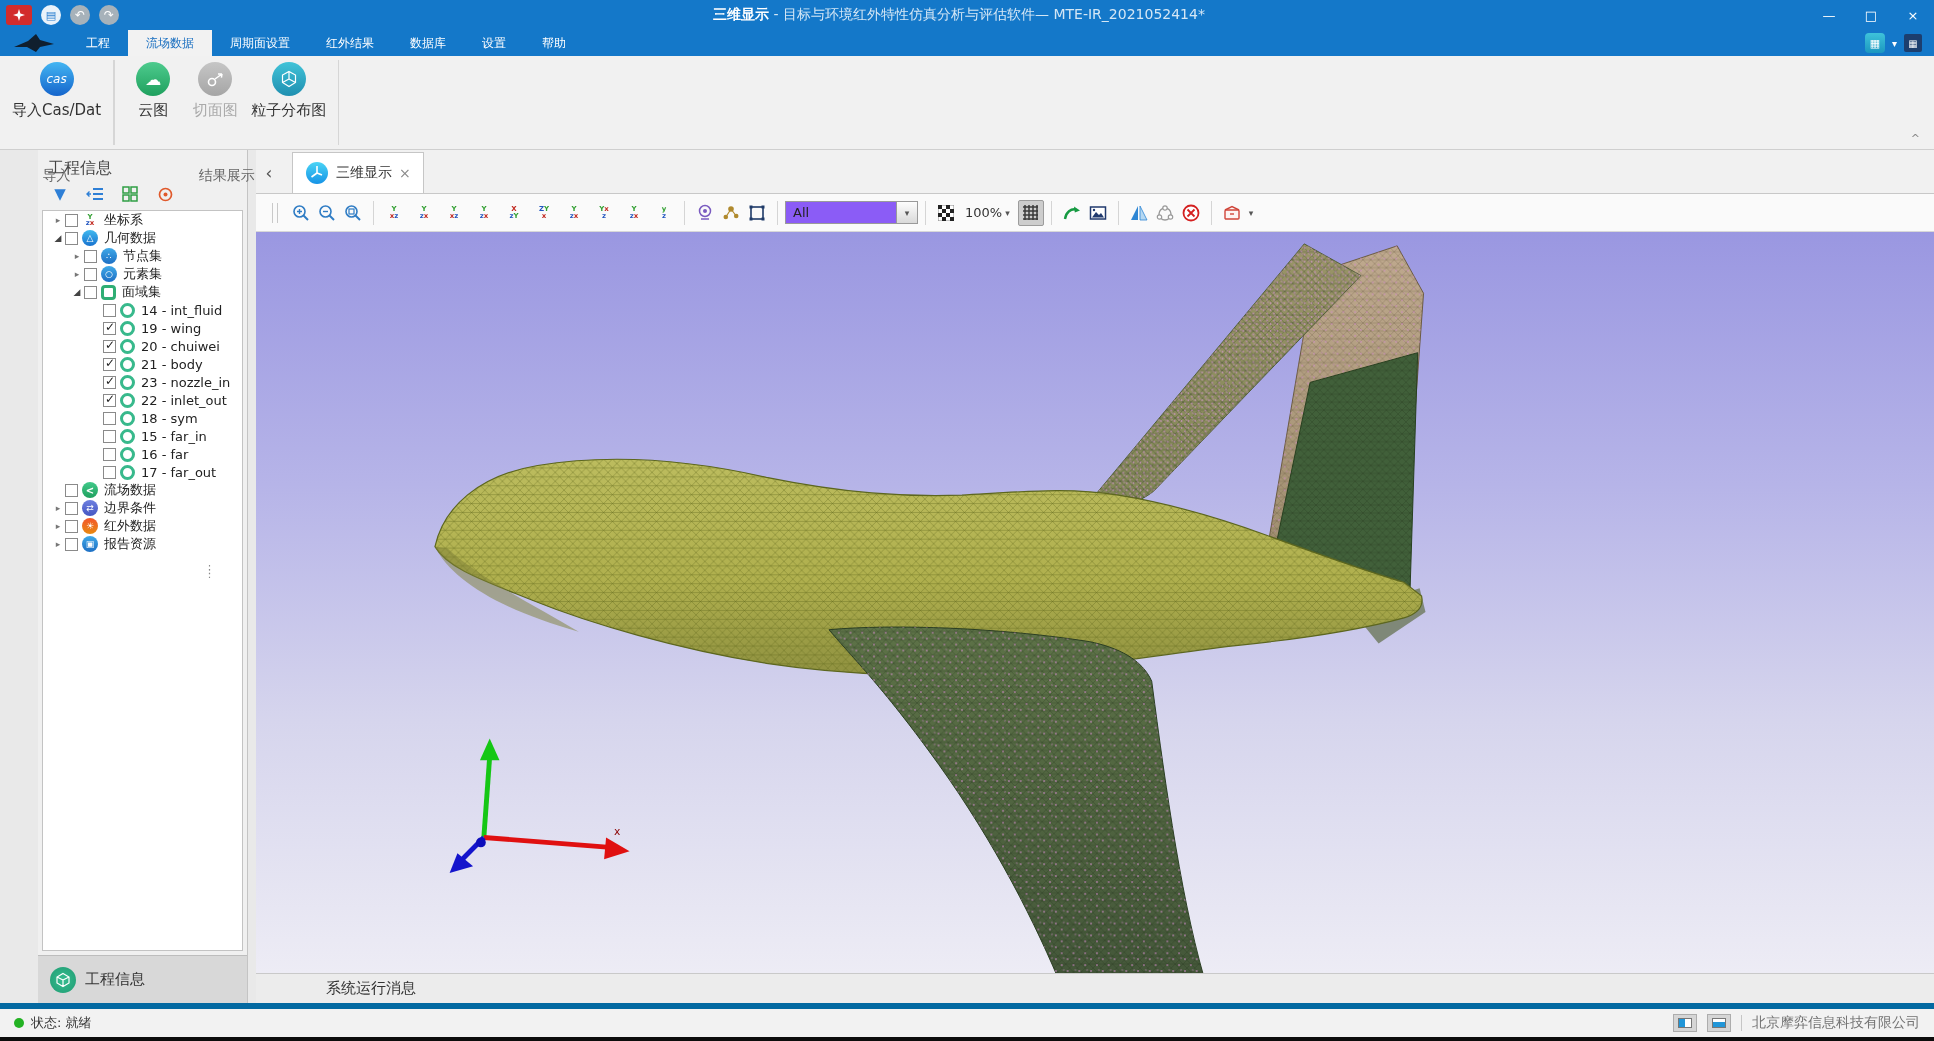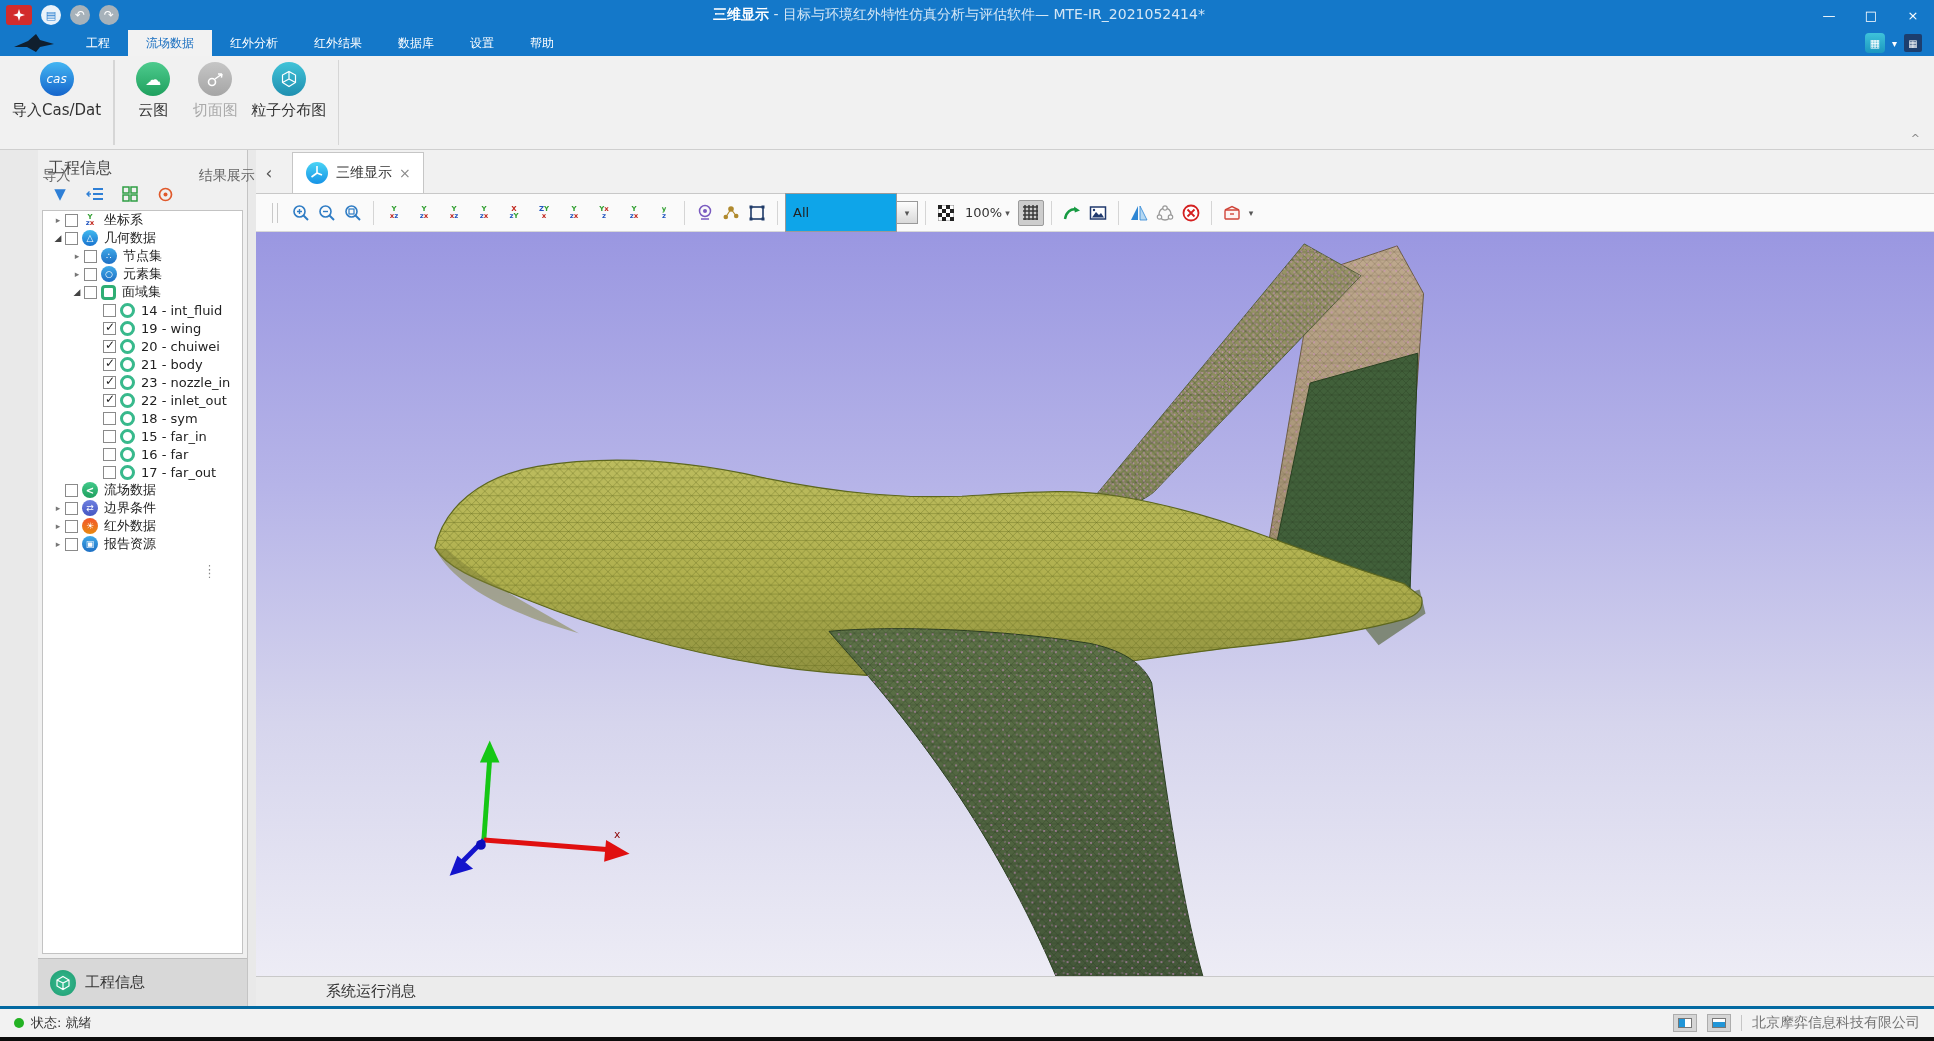--- a/index.html
+++ b/index.html
@@ -84,33 +84,33 @@
   .doc-tab { height:41px; background:#fff; border:1px solid #c6c6c6; border-bottom:none; display:flex; align-items:center; gap:7px; padding:0 12px; margin-left:10px; font-size:14px; }
   .tab-close { color:#8a8a8a; font-size:14px; }
 
   .vp-toolbar { height:38px; background:#fafafa; border-bottom:1px solid #d8d8d8; display:flex; align-items:center; padding-left:10px; }
   .tbtn { width:26px; height:26px; display:flex; align-items:center; justify-content:center; border-radius:2px; flex:none; }
   .tsep { width:1px; height:24px; background:#d5d5d5; margin:0 7px; flex:none; }
   .drag-handle { width:6px; height:20px; border-left:1px solid #c9c9c9; border-right:1px solid #c9c9c9; margin:0 10px 0 6px; flex:none; }
   .view-btn { flex-direction:column; line-height:7px; }
   .vl { font-style:normal; font-size:7px; display:block; text-align:center; }
   .vl b { font-weight:bold; }
-  .combo { width:112px; height:39px; background:#0ea5e9; border:1px solid #9a9a9a; display:flex; align-items:center; padding-left:7px; font-size:13px; color:#222; }
+  .combo { width:112px; height:23px; background:#8b5cf6; border:1px solid #9a9a9a; display:flex; align-items:center; padding-left:7px; font-size:13px; color:#222; }
   .combo-btn { width:21px; height:23px; border:1px solid #9a9a9a; border-left:none; background:linear-gradient(#fdfdfd,#d9d9d9); display:flex; align-items:center; justify-content:center; font-size:9px; color:#555; }
   .zoom-label { font-size:13px; color:#333; margin:0 3px 0 6px; }
   .small-arrow { font-size:9px; color:#555; }
   .tbtn.pressed { background:#cdcdcd; border:1px solid #9c9c9c; }
 
   .viewport { flex:1; position:relative; background:linear-gradient(180deg,var(--viewport-top,#9a97e1) 0%,#b6b4e8 34%,#d6d5ed 66%,var(--viewport-bottom,#edecf5) 100%); min-height:0; }
   .viewport svg { position:absolute; inset:0; width:100%; height:100%; }
 
   .message-bar { height:30px; background:#ececec; border-top:1px solid #c9c9c9; display:flex; align-items:center; padding-left:70px; font-size:15px; color:#333; }
 
   
-  .statusbar { height:26px; background:#f2f2f2; border-top:3px solid #0369a1; display:flex; align-items:center; padding:14px 14px; font-size:13px; color:#333; }
+  .statusbar { height:26px; background:#f2f2f2; border-top:6px solid #0369a1; display:flex; align-items:center; padding:14px 14px; font-size:13px; color:#333; }
   .status-dot { width:10px; height:10px; border-radius:50%; background:var(--status-ok,#23b223); margin-right:7px; }
   .sb-right { margin-left:auto; display:flex; align-items:center; gap:10px; }
   .mini-box { width:24px; height:18px; background:#d6d6d6; border:1px solid #adadad; display:flex; align-items:center; justify-content:center; }
   .mini-glyph { width:14px; height:10px; background:#fff; border:1px solid #777; position:relative; }
   .mini-glyph.left::after { content:""; position:absolute; left:0; top:0; bottom:0; width:6px; background:#2196d8; }
   .mini-glyph.bottom::after { content:""; position:absolute; left:0; right:0; bottom:0; height:5px; background:#2196d8; }
   .sb-div { width:1px; height:16px; background:#c6c6c6; }
   .company { font-size:14px; color:#737373; }
   .bottom-strip { height:4px; background:#0c0c0c; }
 </style>
@@ -142,21 +142,21 @@
 
   <div class="menubar">
     <span class="logo">
       <svg width="44" height="22" viewBox="0 0 44 22">
           <polygon points="2,15 16,9 24,2 28,8 42,12 28,15 24,20 15,15" fill="#101f2e"></polygon>
         </svg>
     </span>
     <div class="menu-items" id="menu-items">
         <span class="mitem">工程</span>
         <span class="mitem active">流场数据</span>
-        <span class="mitem">红外分析</span>
+        <span class="mitem">周期面设置</span>
         <span class="mitem">红外结果</span>
         <span class="mitem">数据库</span>
         <span class="mitem">设置</span>
         <span class="mitem">帮助</span>
       </div>
     <div class="menu-right">
       <span class="mr-teal">▦</span>
       <span class="mr-arrow">▾</span>
       <span class="mr-navy">▦</span>
     </div>

